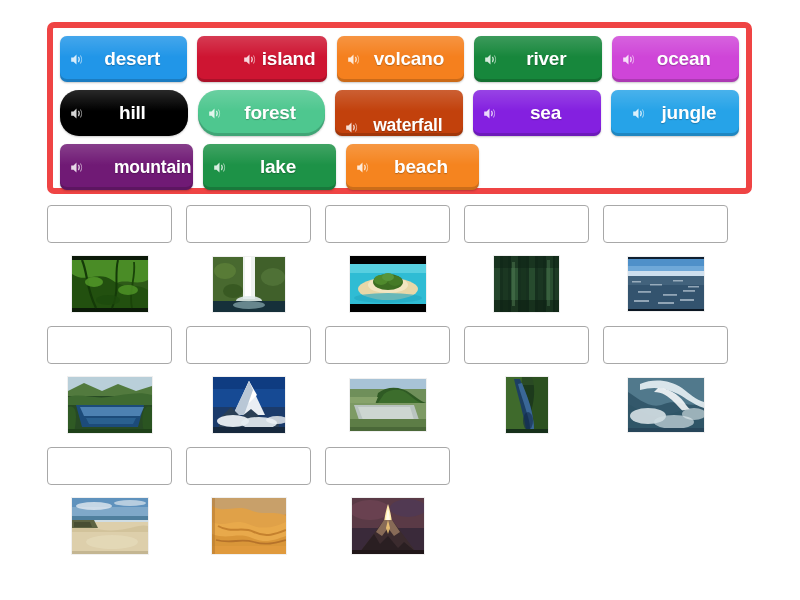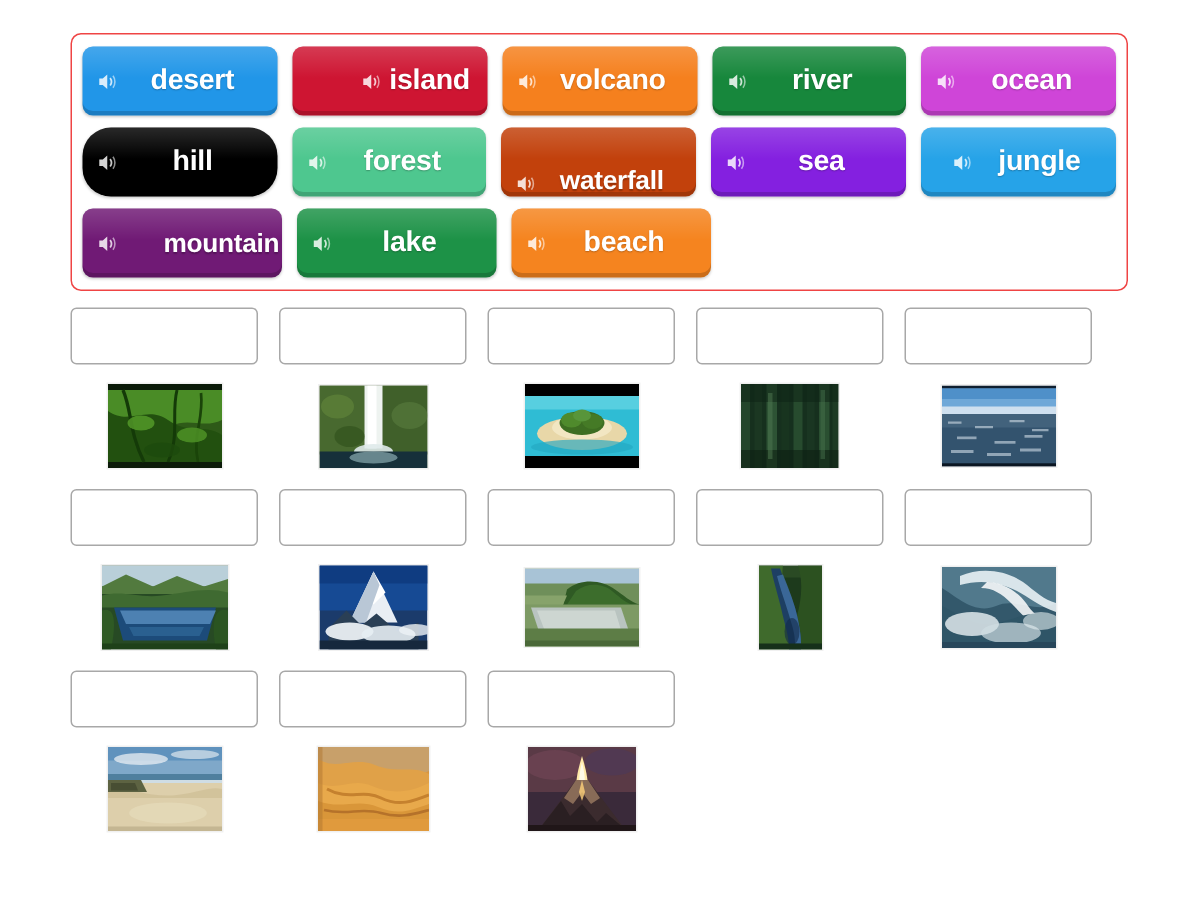--- a/index.html
+++ b/index.html
@@ -21,21 +21,21 @@
 
   
   .word-bank {
     position: absolute;
     left: 47px;
     top: 22px;
     width: 705px;
     height: 172px;
     box-sizing: border-box;
     background: #ffffff;
-    border: 1px solid #ef4444;
+    border: 6px solid #ef4444;
     border-radius: 7px;
     padding: 8px 7px;
   }
   .tile-row {
     display: flex;
     gap: 10px;
     margin-bottom: 8px;
     height: 46px;
   }
   .tile-row:last-child { margin-bottom: 0; }
@@ -190,21 +190,21 @@
       <div class="tile tile-w1" style="background: #000000; border-radius: 19px;">
         <span class="spk">
           <svg viewBox="0 0 16 16">
               <path fill="#ffffff" fill-opacity="0.9" d="M3 6h2.2L8 3.4v9.2L5.2 10H3z"></path>
               <path stroke="#ffffff" stroke-opacity="0.85" stroke-width="1.1" fill="none" d="M9.8 5.6c1 1.4 1 3.4 0 4.8"></path>
               <path stroke="#ffffff" stroke-opacity="0.6" stroke-width="1" fill="none" d="M11.6 4.2c1.6 2.1 1.6 5.5 0 7.6"></path>
             </svg>
         </span>
         <span class="tile-label">hill</span>
       </div>
-      <div class="tile tile-w1" style="background: rgb(78, 199, 143);">
+      <div class="tile tile-w1" style="background: rgb(78, 199, 143); border-radius: 20px;">
         <span class="spk">
           <svg viewBox="0 0 16 16">
               <path fill="#ffffff" fill-opacity="0.9" d="M3 6h2.2L8 3.4v9.2L5.2 10H3z"></path>
               <path stroke="#ffffff" stroke-opacity="0.85" stroke-width="1.1" fill="none" d="M9.8 5.6c1 1.4 1 3.4 0 4.8"></path>
               <path stroke="#ffffff" stroke-opacity="0.6" stroke-width="1" fill="none" d="M11.6 4.2c1.6 2.1 1.6 5.5 0 7.6"></path>
             </svg>
         </span>
         <span class="tile-label">forest</span>
       </div>
       <div class="tile tile-w1" style="background: #c2410c; align-items: flex-end;">

